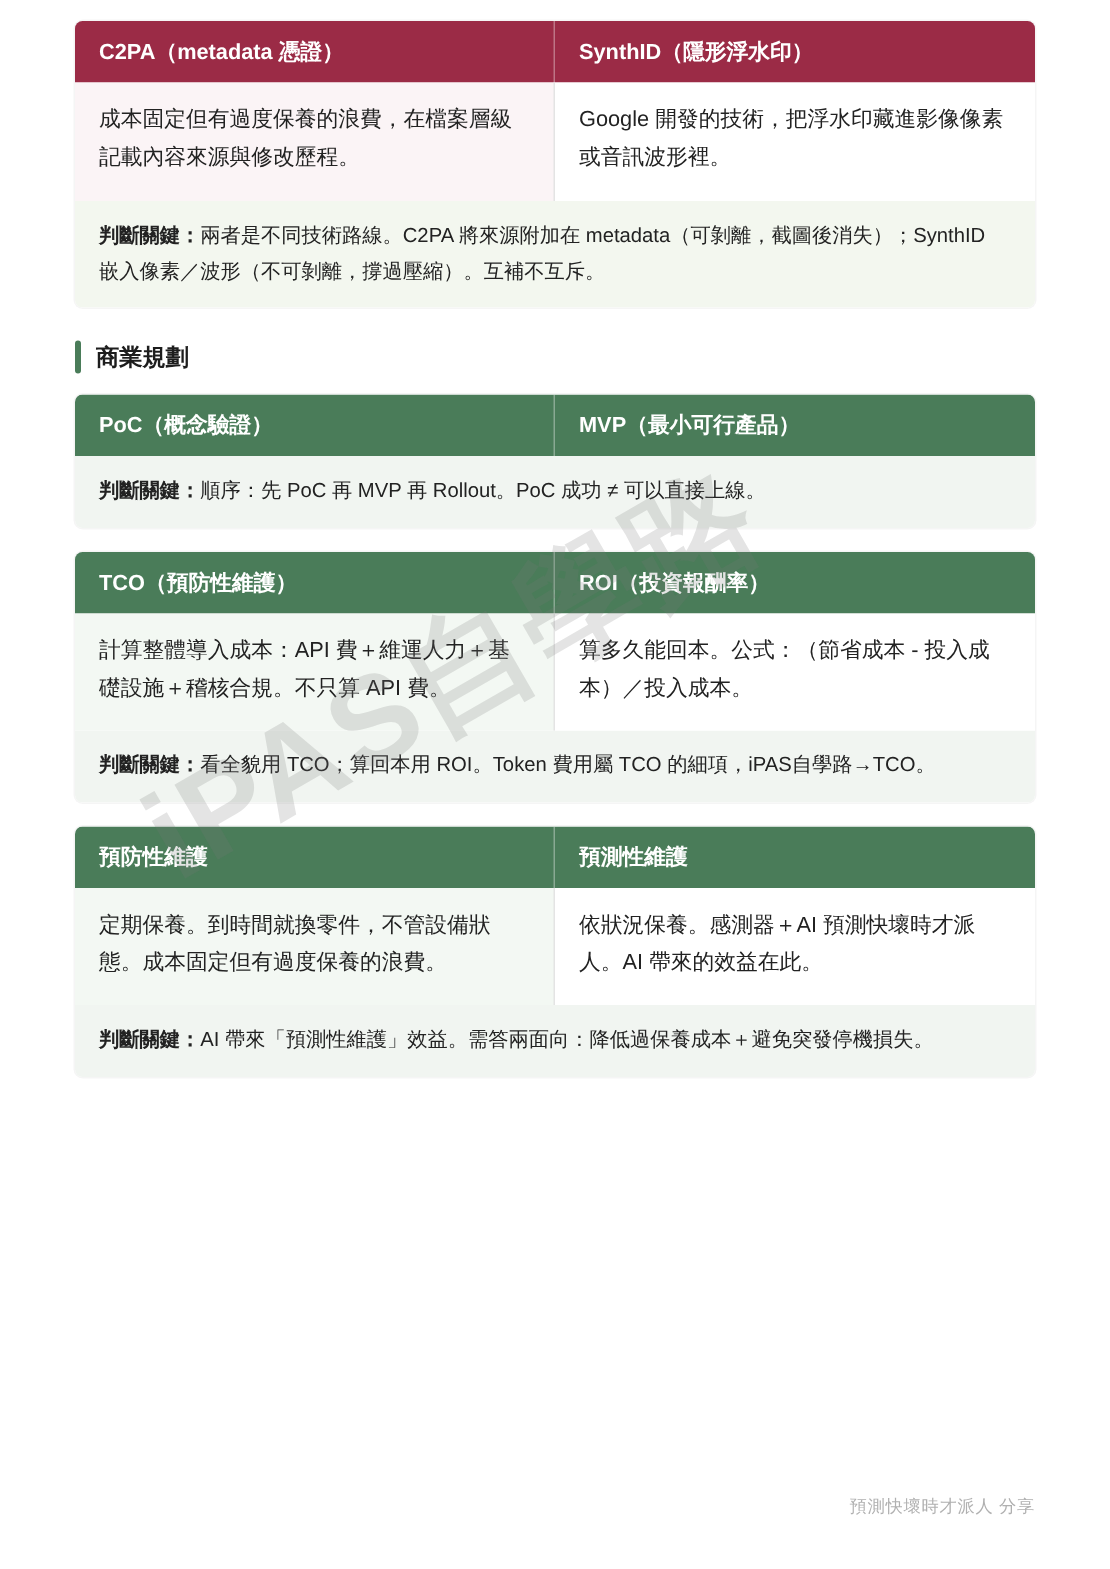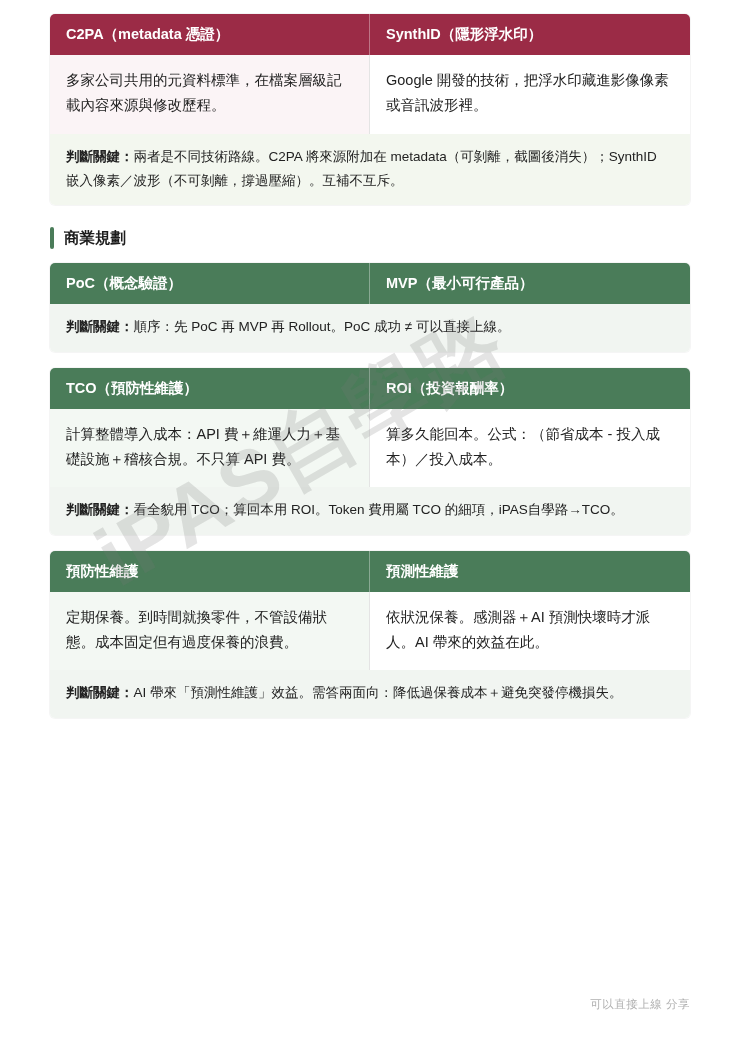--- a/index.html
+++ b/index.html
@@ -136,21 +136,21 @@
 <div class="page">
 
   <div class="watermark">iPAS自學路</div>
 
   <div class="card theme-crimson">
     <div class="head">
       <div>C2PA（metadata 憑證）</div>
       <div>SynthID（隱形浮水印）</div>
     </div>
     <div class="body">
-      <div>多家公司共用的元資料標準，在檔案層級記載內容來源與修改歷程。</div>
+      <div>成本固定但有過度保養的浪費，在檔案層級記載內容來源與修改歷程。</div>
       <div>Google 開發的技術，把浮水印藏進影像像素或音訊波形裡。</div>
     </div>
     <div class="note">
       <b>判斷關鍵：</b><span>兩者是不同技術路線。C2PA 將來源附加在 metadata（可剝離，截圖後消失）；SynthID 嵌入像素／波形（不可剝離，撐過壓縮）。互補不互斥。</span>
     </div>
   </div>
 
   <div class="section-title">
     <span class="bar"></span>
     <span class="txt">商業規劃</span>
@@ -187,15 +187,15 @@
     </div>
     <div class="body">
       <div>定期保養。到時間就換零件，不管設備狀態。成本固定但有過度保養的浪費。</div>
       <div>依狀況保養。感測器＋AI 預測快壞時才派人。AI 帶來的效益在此。</div>
     </div>
     <div class="note">
       <b>判斷關鍵：</b><span>AI 帶來「預測性維護」效益。需答兩面向：降低過保養成本＋避免突發停機損失。</span>
     </div>
   </div>
 
-  <div class="footer">可以直接上線 分享</div>
+  <div class="footer">預測快壞時才派人 分享</div>
 
 </div>
 
 </body></html>

